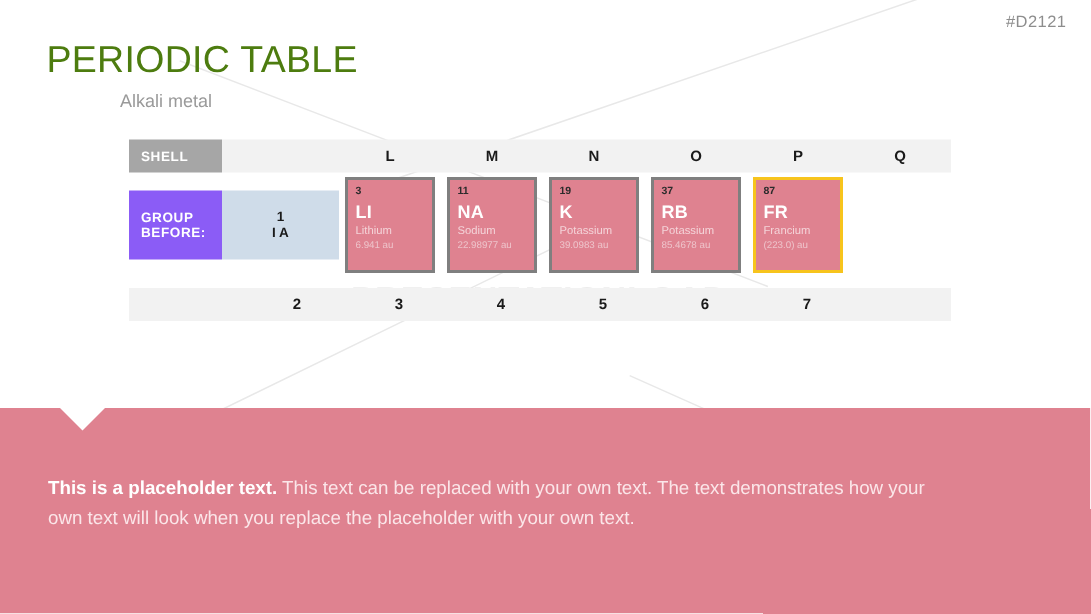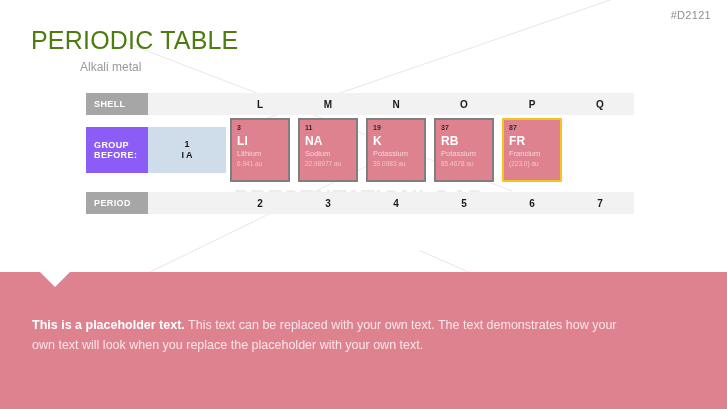--- a/index.html
+++ b/index.html
@@ -346,23 +346,20 @@
               <div class="el-name">Francium</div>
               <div class="el-mass">(223.0) au</div>
             </div>
           </div>
 
         </div>
       </div>
     </div>
 
     <div class="row row-period">
-      <div class="row-label label-grey">
-        <span>PERIOD</span>
-      </div>
       <div class="row-track track-grey">
         <div class="cell-spacer"></div>
         <div class="cell">2</div>
         <div class="cell">3</div>
         <div class="cell">4</div>
         <div class="cell">5</div>
         <div class="cell">6</div>
         <div class="cell">7</div>
       </div>
     </div>

